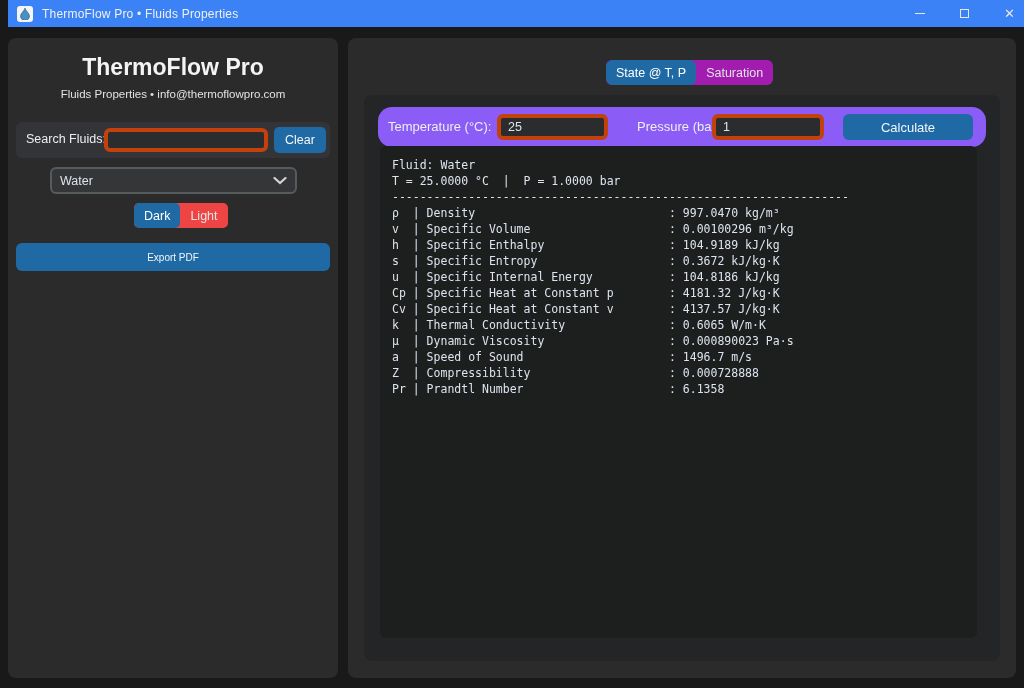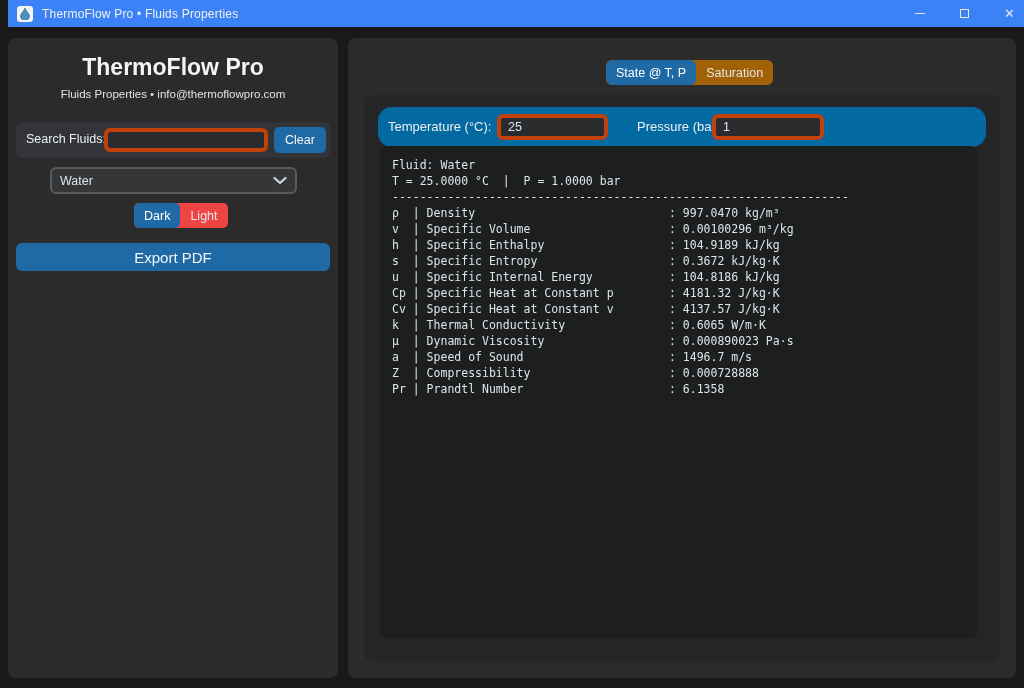--- a/index.html
+++ b/index.html
@@ -42,32 +42,32 @@
                  background:#343638; border:2px solid #565b5e; border-radius:6px;
                  display:flex; align-items:center; }
   #fluid-combo-value { color:#dce4ee; font-size:12.5px; margin-left:8px; flex:1; }
   #combo-chevron { margin-right:8px; display:flex; align-items:center; }
   #theme-toggle { position:absolute; left:126px; top:165px; height:25px;
                   background:#ef4444; border-radius:5px; display:flex; overflow:hidden; }
   .seg { height:25px; display:flex; align-items:center; justify-content:center;
          font-size:12.5px; color:#e6e6e6; padding:0 10px; }
   .seg.active { background:#1f6aa5; border-radius:5px; color:#fff; }
   #export-btn { position:absolute; left:8px; top:205px; width:314px; height:28px;
-                border-radius:6px; font-size:15px; }
+                border-radius:6px; font-size:10px; }
 
   
-  #tabbar { position:absolute; left:258px; top:22px; height:25px; background:#a16207;
+  #tabbar { position:absolute; left:258px; top:22px; height:25px; background:#a21caf;
             border-radius:6px; display:flex; overflow:hidden; }
   .tab { height:25px; display:flex; align-items:center; justify-content:center;
          font-size:12.5px; color:#e3e3e3; padding:0 10px; }
   .tab.active { background:#1f6aa5; border-radius:6px; color:#fff; }
   #card { position:absolute; left:16px; top:57px; width:636px; height:566px;
           background:#242526; border-radius:8px; }
   #input-frame { position:absolute; left:14px; top:12px; width:608px; height:40px;
-                 background:#0369a1; border-radius:14px; }
+                 background:#8b5cf6; border-radius:14px; }
   .in-label { position:absolute; top:12px; color:#eceff3; font-size:13px; }
   #temp-label { left:10px; }
   #temp-input { position:absolute; left:119px; top:7px; width:111px; height:26px; }
   #press-label { left:259px; }
   #press-input { position:absolute; left:334px; top:7px; width:112px; height:26px; }
   #calc-btn { position:absolute; left:465px; top:7px; width:130px; height:26px;
               border-radius:6px; font-size:13px; }
   #results-box { position:absolute; left:16px; top:51px; width:597px; height:492px;
                  background:#1d1e1e; border-radius:6px; overflow:hidden; }
   #results-text { margin:11px 0 0 12px; color:#dce4ee; font-size:11.5px; line-height:16px;
@@ -127,20 +127,21 @@
     <div class="tab active">State @ T, P</div>
     <div class="tab">Saturation</div>
   </div>
 
   <div id="card">
     <div id="input-frame">
       <span id="temp-label" class="in-label">Temperature (°C):</span>
       <input id="temp-input" class="entry" value="25" style="">
       <span id="press-label" class="in-label">Pressure (bar):</span>
       <input id="press-input" class="entry" value="1" style="">
+      <button id="calc-btn" class="btn">Calculate</button>
     </div>
 
     <div id="results-box">
       <pre id="results-text">Fluid: Water
 T = 25.0000 °C  |  P = 1.0000 bar
 ------------------------------------------------------------------
 ρ  | Density                            : 997.0470 kg/m³
 v  | Specific Volume                    : 0.00100296 m³/kg
 h  | Specific Enthalpy                  : 104.9189 kJ/kg
 s  | Specific Entropy                   : 0.3672 kJ/kg·K

